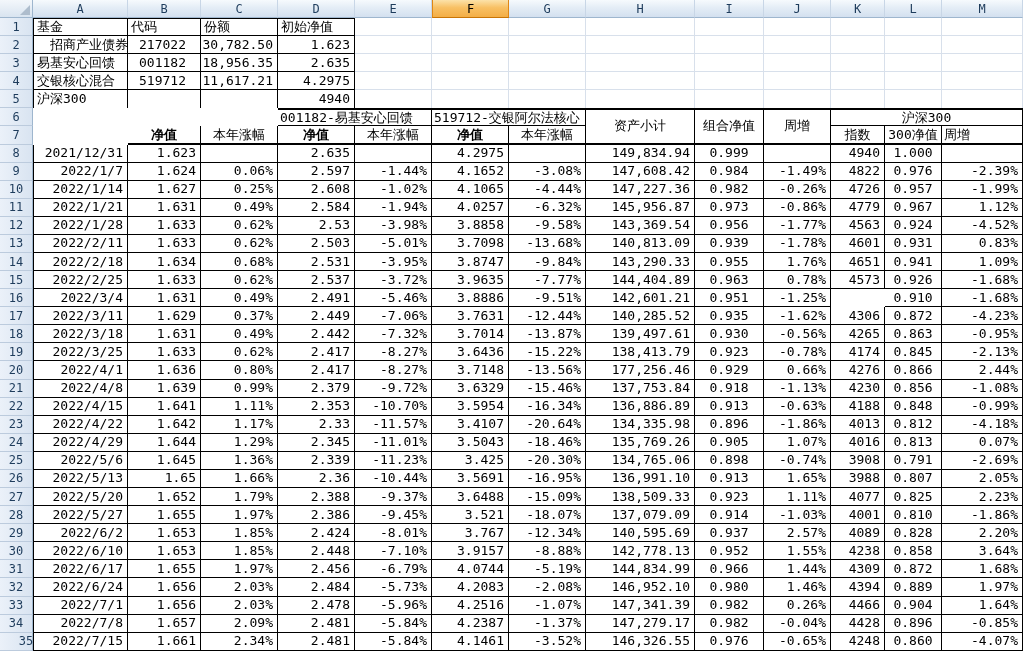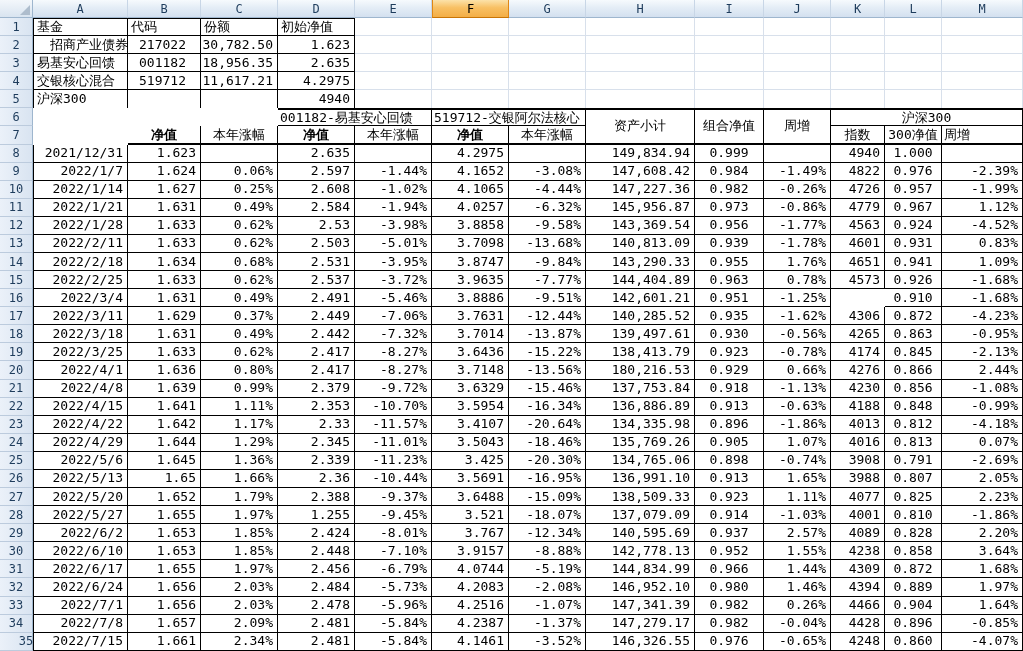--- a/index.html
+++ b/index.html
@@ -322,21 +322,21 @@
     <div class="tcell ar" style="grid-area: 20 / 12;">4174</div>
     <div class="tcell ac" style="grid-area: 20 / 13;">0.845</div>
     <div class="tcell ar" style="grid-area: 20 / 14;">-2.13%</div>
     <div class="tcell ar bl" style="grid-area: 21 / 2;">2022/4/1</div>
     <div class="tcell ar" style="grid-area: 21 / 3;">1.636</div>
     <div class="tcell ar" style="grid-area: 21 / 4;">0.80%</div>
     <div class="tcell ar" style="grid-area: 21 / 5;">2.417</div>
     <div class="tcell ar" style="grid-area: 21 / 6;">-8.27%</div>
     <div class="tcell ar" style="grid-area: 21 / 7;">3.7148</div>
     <div class="tcell ar" style="grid-area: 21 / 8;">-13.56%</div>
-    <div class="tcell ar" style="grid-area: 21 / 9;">180,216.53</div>
+    <div class="tcell ar" style="grid-area: 21 / 9;">177,256.46</div>
     <div class="tcell ac" style="grid-area: 21 / 10;">0.929</div>
     <div class="tcell ar" style="grid-area: 21 / 11;">0.66%</div>
     <div class="tcell ar" style="grid-area: 21 / 12;">4276</div>
     <div class="tcell ac" style="grid-area: 21 / 13;">0.866</div>
     <div class="tcell ar" style="grid-area: 21 / 14;">2.44%</div>
     <div class="tcell ar bl" style="grid-area: 22 / 2;">2022/4/8</div>
     <div class="tcell ar" style="grid-area: 22 / 3;">1.639</div>
     <div class="tcell ar" style="grid-area: 22 / 4;">0.99%</div>
     <div class="tcell ar" style="grid-area: 22 / 5;">2.379</div>
     <div class="tcell ar" style="grid-area: 22 / 6;">-9.72%</div>
@@ -422,21 +422,21 @@
     <div class="tcell ar" style="grid-area: 28 / 8;">-15.09%</div>
     <div class="tcell ar" style="grid-area: 28 / 9;">138,509.33</div>
     <div class="tcell ac" style="grid-area: 28 / 10;">0.923</div>
     <div class="tcell ar" style="grid-area: 28 / 11;">1.11%</div>
     <div class="tcell ar" style="grid-area: 28 / 12;">4077</div>
     <div class="tcell ac" style="grid-area: 28 / 13;">0.825</div>
     <div class="tcell ar" style="grid-area: 28 / 14;">2.23%</div>
     <div class="tcell ar bl" style="grid-area: 29 / 2;">2022/5/27</div>
     <div class="tcell ar" style="grid-area: 29 / 3;">1.655</div>
     <div class="tcell ar" style="grid-area: 29 / 4;">1.97%</div>
-    <div class="tcell ar" style="grid-area: 29 / 5;">1.255</div>
+    <div class="tcell ar" style="grid-area: 29 / 5;">2.386</div>
     <div class="tcell ar" style="grid-area: 29 / 6;">-9.45%</div>
     <div class="tcell ar" style="grid-area: 29 / 7;">3.521</div>
     <div class="tcell ar" style="grid-area: 29 / 8;">-18.07%</div>
     <div class="tcell ar" style="grid-area: 29 / 9;">137,079.09</div>
     <div class="tcell ac" style="grid-area: 29 / 10;">0.914</div>
     <div class="tcell ar" style="grid-area: 29 / 11;">-1.03%</div>
     <div class="tcell ar" style="grid-area: 29 / 12;">4001</div>
     <div class="tcell ac" style="grid-area: 29 / 13;">0.810</div>
     <div class="tcell ar" style="grid-area: 29 / 14;">-1.86%</div>
     <div class="tcell ar bl" style="grid-area: 30 / 2;">2022/6/2</div>

